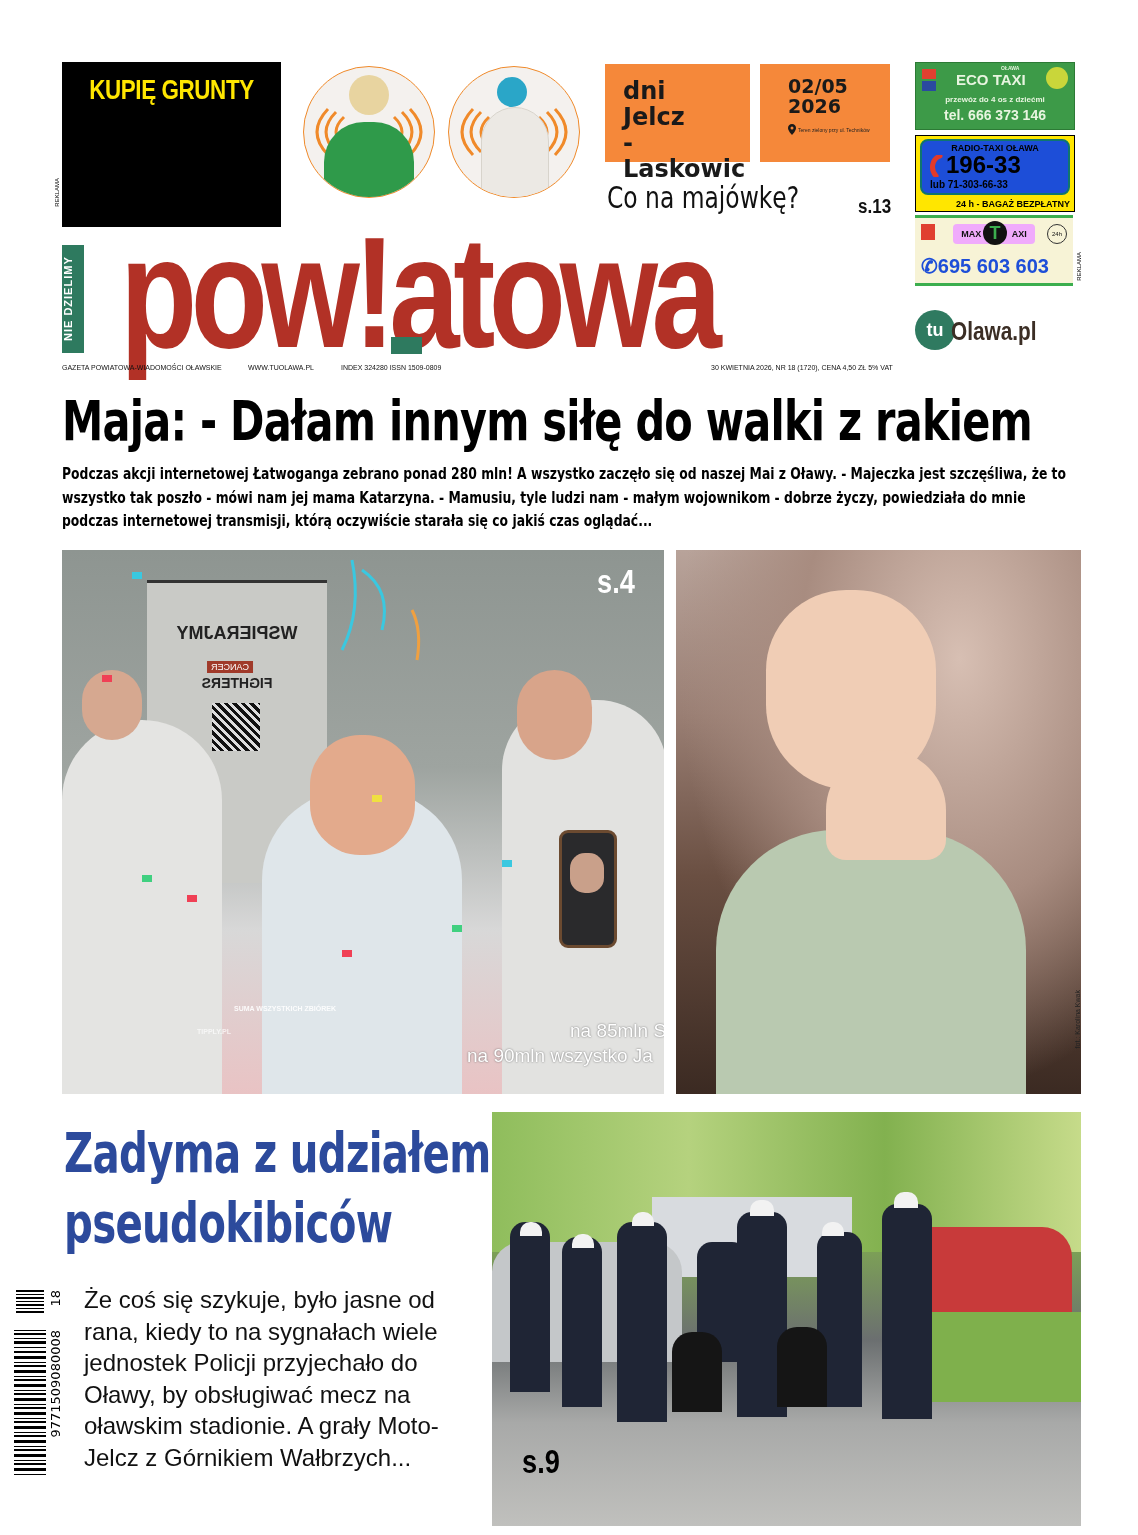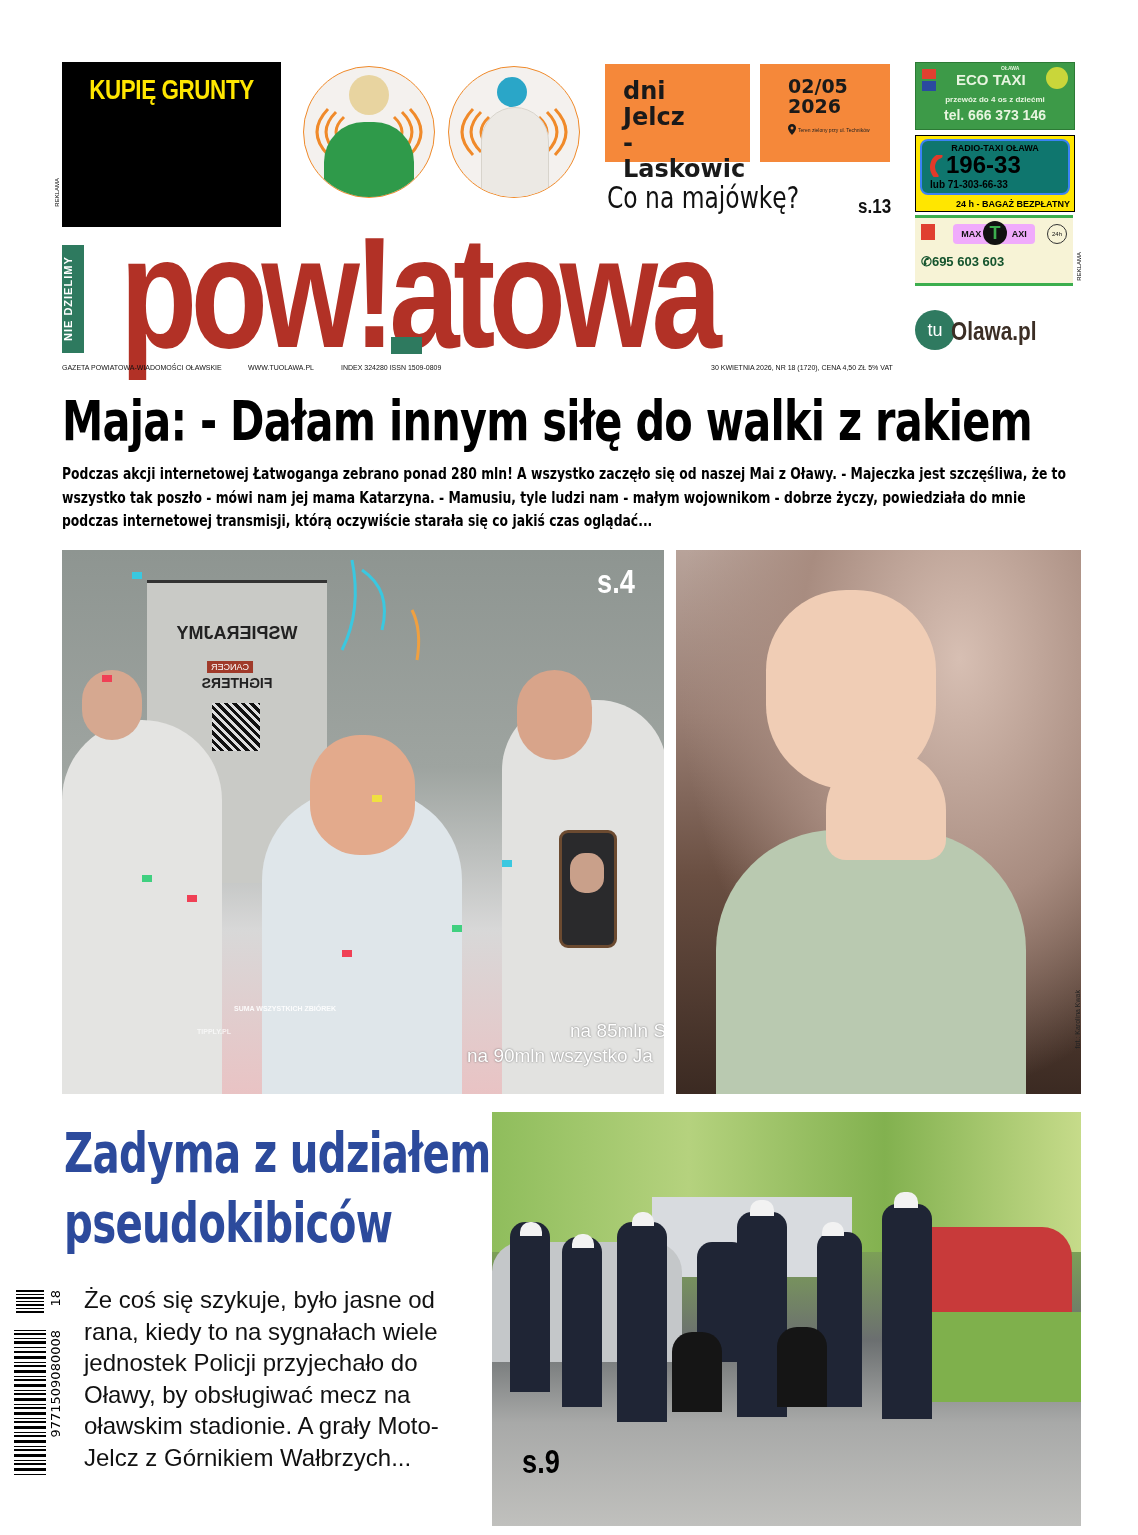--- a/index.html
+++ b/index.html
@@ -26,31 +26,31 @@
 
   .majowke { font-family: "DejaVu Sans", sans-serif; font-size: 30px; transform: scaleX(0.78); transform-origin: left top; color: #111; white-space: nowrap; }
   .s-ref { font-family: "Liberation Sans", sans-serif; font-weight: bold; font-size: 20px; transform: scaleX(0.85); transform-origin: left top; color: #111; }
 
   
   .eco { left: 915px; top: 62px; width: 158px; height: 66px; background: #3d9a48; border: 1px solid #2c7a35; }
   .eco .logo { position: absolute; left: 40px; top: 8px; color: #e8f5e0; font-weight: bold; font-size: 15px; }
   .eco .line1 { position: absolute; left: 8px; right: 8px; top: 32px; color: #e8f5e0; font-size: 8px; font-weight: bold; text-align: center; }
   .eco .line2 { position: absolute; left: 8px; right: 8px; top: 44px; color: #e8f5e0; font-size: 14px; font-weight: bold; text-align: center; }
   .radio { left: 915px; top: 135px; width: 158px; height: 75px; background: #ffe600; border: 1px solid #000; }
-  .radio .inner { position: absolute; left: 4px; top: 3px; right: 4px; height: 52px; border: 2px solid #3b82f6; border-radius: 8px; background: #0f766e; }
+  .radio .inner { position: absolute; left: 4px; top: 3px; right: 4px; height: 52px; border: 2px solid #0f766e; border-radius: 8px; background: #1d4ed8; }
   .radio .hdr { position: absolute; left: 0; right: 0; top: 2px; text-align: center; font-size: 9px; font-weight: bold; color: #000; }
   .radio .big { position: absolute; left: 24px; top: 10px; font-size: 24px; font-weight: bold; color: #000; }
   .radio .alt { position: absolute; left: 8px; top: 38px; font-size: 10px; font-weight: bold; color: #000; }
   .radio .foot { position: absolute; left: 0; right: 0; bottom: 2px; text-align: center; font-size: 9px; font-weight: bold; color: #000; margin-left: 36px; }
   .max { left: 915px; top: 215px; width: 158px; height: 65px; background: #f7f3d6; border-top: 3px solid #3cae4e; border-bottom: 3px solid #3cae4e; }
   .max .logo { position: absolute; left: 38px; top: 6px; width: 82px; height: 20px; background: #f0abfc; border-radius: 4px; color: #111; font-size: 9px; font-weight: bold; line-height: 20px; text-align: center; }
   .max .t { position: absolute; left: 68px; top: 3px; width: 24px; height: 24px; border-radius: 50%; background: #111; color: #3cae4e; text-align: center; font-weight: bold; line-height: 24px; font-size: 18px; }
-  .max .phone { position: absolute; left: 6px; top: 36px; font-size: 13px; font-weight: bold; color: #14532d; }
+  .max .phone { position: absolute; left: 6px; top: 36px; font-size: 20px; font-weight: bold; color: #1d4ed8; }
   .tuolawa { left: 915px; top: 310px; height: 42px; }
-  .tuolawa .tu { position: absolute; left: 0; top: 0; width: 40px; height: 40px; border-radius: 50%; background: #2f7a60; color: #fff; font-weight: normal; font-size: 18px; line-height: 40px; text-align: center; }
+  .tuolawa .tu { position: absolute; left: 0; top: 0; width: 40px; height: 40px; border-radius: 50%; background: #2f7a60; color: #fff; font-weight: bold; font-size: 18px; line-height: 40px; text-align: center; }
   .tuolawa .rest { position: absolute; left: 36px; top: 6px; font-size: 26px; font-weight: bold; color: #3b2e25; transform: scaleX(0.8); transform-origin: left top; white-space: nowrap; }
 
   
   .nie-dzielimy { left: 62px; top: 245px; width: 22px; height: 108px; background: #2e7a5f; color: #fff; font-weight: bold; font-size: 11px; writing-mode: vertical-rl; transform: rotate(180deg); text-align: center; letter-spacing: 1px; }
   .masthead { left: 120px; top: 222px; font-family: "Liberation Sans", sans-serif; font-weight: bold; color: #b23126; font-size: 158px; line-height: 140px; letter-spacing: -8px; transform: scaleX(0.8); transform-origin: left top; white-space: nowrap; }
   .mast-green { left: 391px; top: 337px; width: 31px; height: 17px; background: #2e7a5f; }
   .info-line { font-size: 7px; color: #111; top: 364px; white-space: nowrap; }
 
   .headline { left: 62px; top: 388px; font-family: "DejaVu Sans", sans-serif; font-weight: bold; font-size: 56px; transform: scaleX(0.74); transform-origin: left top; white-space: nowrap; color: #000; letter-spacing: -1px; }
   .lead { left: 62px; top: 463px; width: 1230px; font-family: "DejaVu Sans", sans-serif; font-weight: bold; font-size: 15px; line-height: 23.5px; transform: scaleX(0.825); transform-origin: left top; color: #000; }

